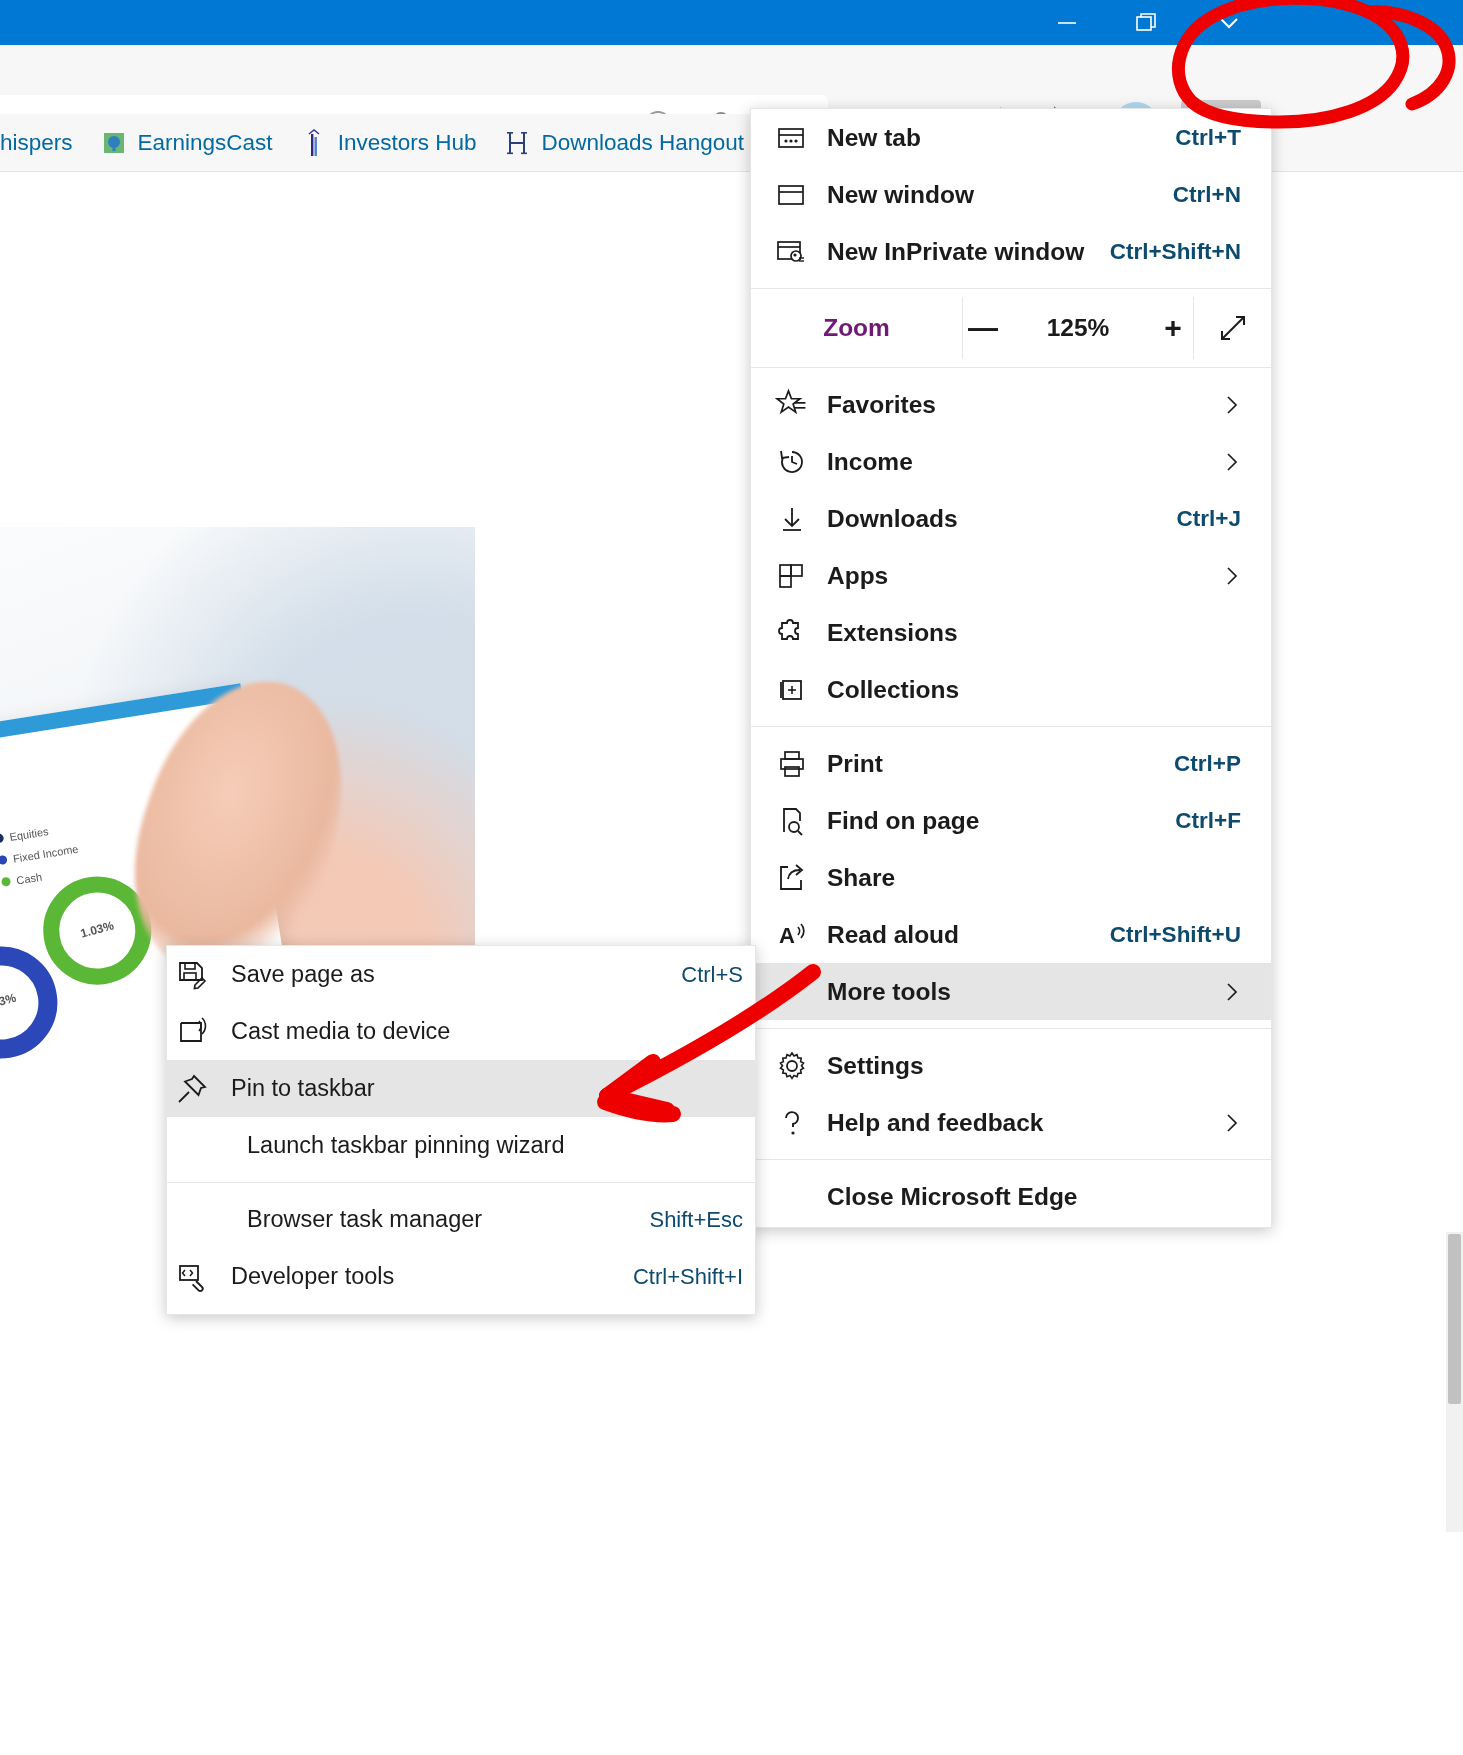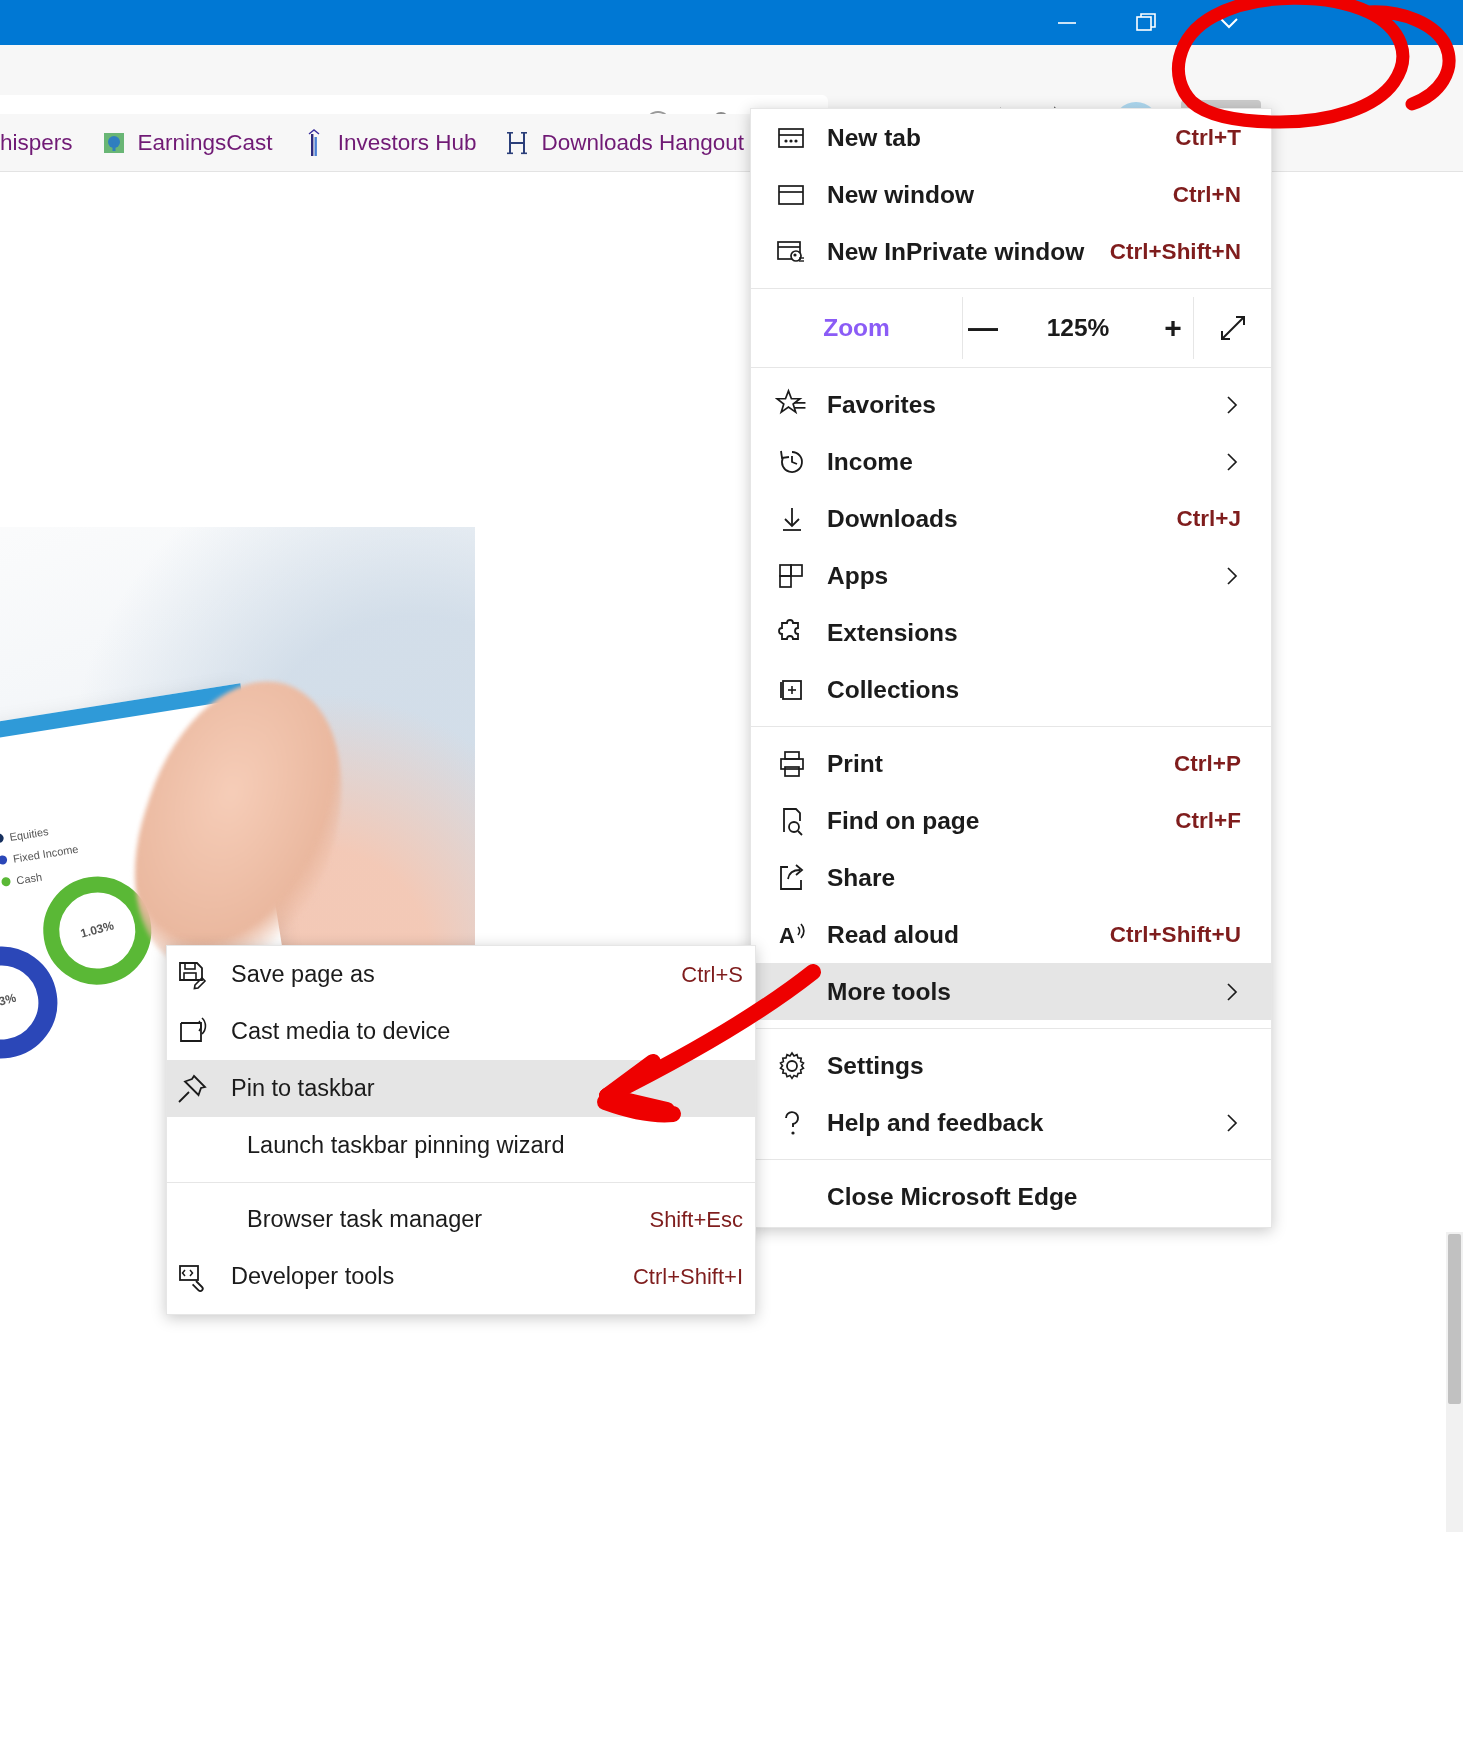--- a/index.html
+++ b/index.html
@@ -71,21 +71,21 @@
 
   
   .bookmarks {
     position: absolute; top: 114px; left: 0; width: 1463px; height: 58px;
     background: #f7f7f7;
     border-bottom: 1px solid #e3e3e3;
     display: flex; align-items: center;
   }
   .bm {
     display: flex; align-items: center; gap: 11px;
-    padding: 0 14px; height: 42px; font-size: 22.5px; color: #701a75;
+    padding: 0 14px; height: 42px; font-size: 22.5px; color: #0369a1;
     white-space: nowrap;
   }
   .bm-ico { width: 26px; height: 30px; display: flex; align-items: center; justify-content: center; }
 
   
   .page {
     position: absolute; top: 172px; left: 0; width: 1463px; height: 1583px;
     background: #ffffff;
   }
   .hero-card {
@@ -140,29 +140,29 @@
     z-index: 30;
     font-weight: bold;
   }
   .mi {
     position: relative; display: flex; align-items: center;
     height: 57px; padding: 0 26px 0 24px; cursor: default;
   }
   .mi.selected { background: #e5e5e5; }
   .mi-ico { width: 52px; flex: 0 0 52px; display: flex; align-items: center; justify-content: flex-start; }
   .mi-label { flex: 1 1 auto; font-size: 24.5px; color: #1b1b1b; }
-  .mi-accel { font-size: 22.5px; color: #7f1d1d; margin-left: auto; padding-right: 4px; }
+  .mi-accel { font-size: 22.5px; color: #0c4a6e; margin-left: auto; padding-right: 4px; }
   .mi-chevron { width: 26px; display: flex; align-items: center; justify-content: center; margin-left: 14px; }
   .mi-noicon { padding-left: 76px; }
   .msep { height: 1px; background: #e6e6e6; margin: 8px 0; }
 
   
   .zoomrow { display: flex; align-items: stretch; height: 62px; }
   .zoom-label { width: 226px; display: flex; align-items: center; justify-content: center;
-                font-size: 24.5px; color: #8b5cf6; border-right: 1px solid #e6e6e6; }
+                font-size: 24.5px; color: #701a75; border-right: 1px solid #e6e6e6; }
   .zoom-ctrls { flex: 1 1 auto; display: flex; align-items: center; justify-content: center;
                 gap: 30px; border-right: 1px solid #e6e6e6; }
   .zoom-minus, .zoom-plus { width: 40px; height: 40px; display: flex; align-items: center; justify-content: center; font-size: 30px; color: #1b1b1b; }
   .zoom-val { font-size: 24.5px; color: #1b1b1b; min-width: 90px; text-align: center; }
   .zoom-full { width: 82px; display: flex; align-items: center; justify-content: center; }
 
   
   .submenu {
     position: absolute; left: 166px; top: 945px; width: 590px; height: 370px;
     background: #ffffff;

